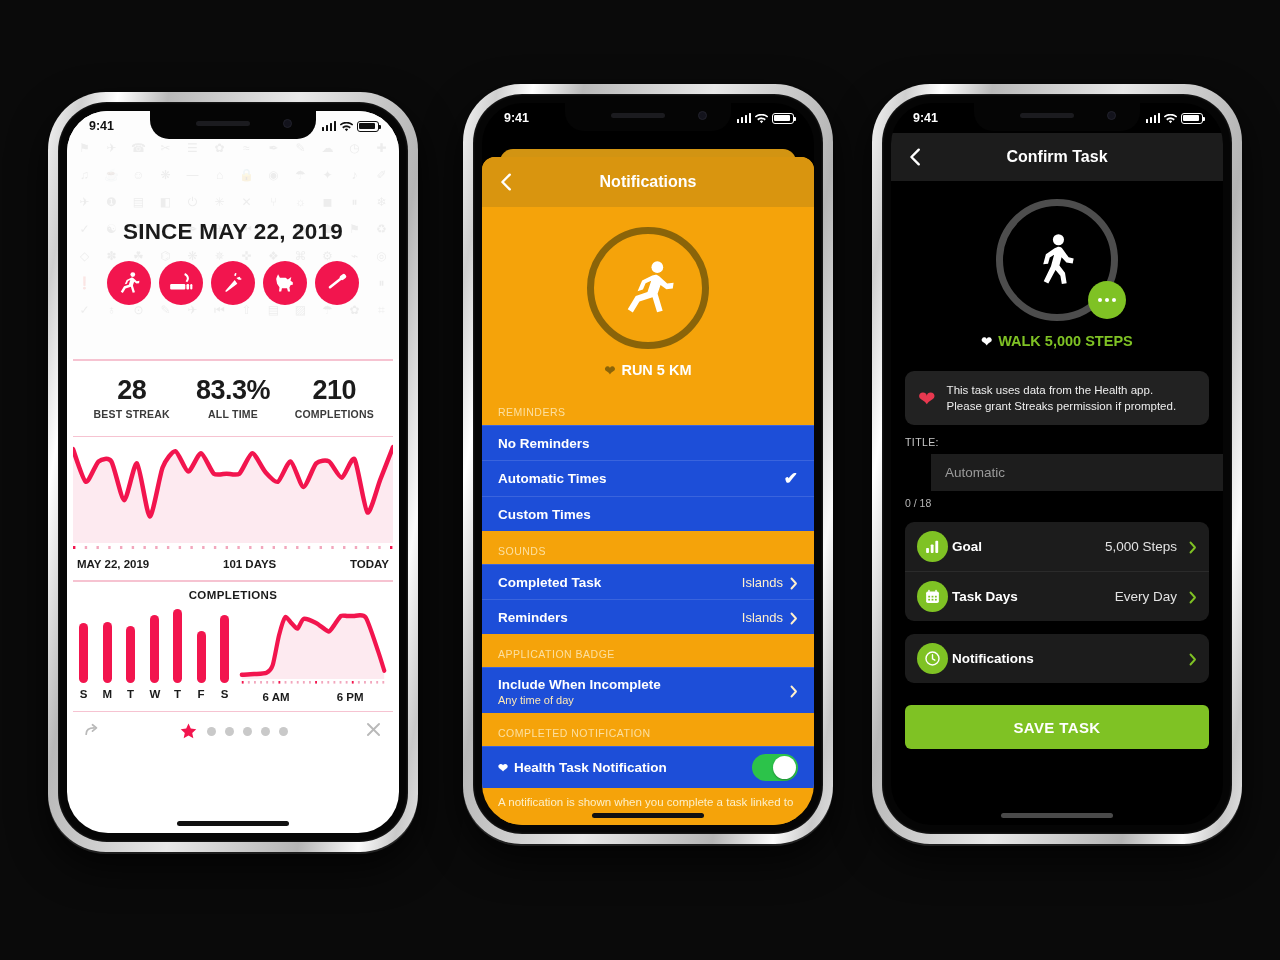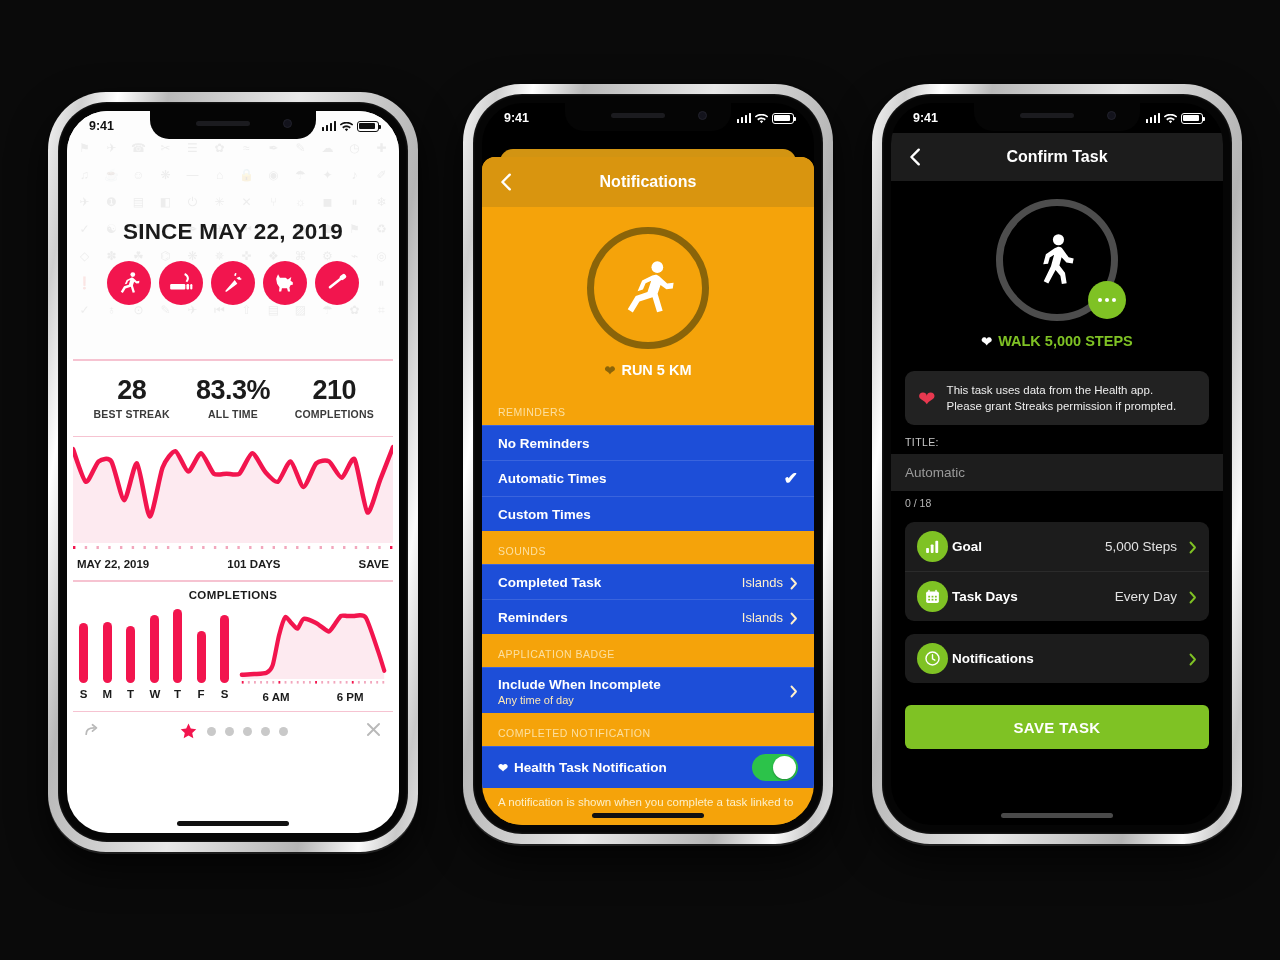--- a/index.html
+++ b/index.html
@@ -269,21 +269,21 @@
   .p3-note {
     margin: 10px 14px 0; background: #222222; border-radius: 9px;
     display: flex; align-items: center; gap: 11px; padding: 11px 13px;
   }
   .p3-note .hrt { color: #e8384f; font-size: 21px; line-height: 1; }
   .p3-note .txt { font-size: 11.5px; color: #ededed; line-height: 1.4; }
 
   .p3-titlelabel { font-size: 10.5px; color: #c9c9c9; padding: 11px 14px 6px; letter-spacing: .4px; }
   .p3-input {
     background: #1d1d1d; padding: 11px 14px;
-    font-size: 13.5px; color: #9a9a9a;
+    font-size: 13.5px; color: #9a9a9a; margin-left: 40px;
   }
   .p3-counter { font-size: 10.5px; color: #b7b7b7; padding: 6px 14px 0; }
 
   .p3-group { margin: 13px 14px 0; background: #1c1c1c; border-radius: 9px; overflow: hidden; }
   .p3-row {
     display: flex; align-items: center; gap: 4px;
     padding: 9px 12px; min-height: 48px;
     border-top: 1px solid #2b2b2b;
   }
   .p3-row:first-child { border-top: none; }
@@ -511,21 +511,21 @@
                 <rect x="293.51851851851853" y="109" width="2.4" height="3"></rect>
                 <rect x="305.25925925925924" y="109" width="2.4" height="3"></rect>
                 <rect x="317" y="109" width="2.4" height="3" fill="#f2154e"></rect>
               </g>
           </svg>
         </div>
 
         <div class="p1-axis">
           <span>MAY 22, 2019</span>
           <span>101 DAYS</span>
-          <span>SAVE</span>
+          <span>TODAY</span>
         </div>
 
         <div class="p1-rule"></div>
 
         <div class="p1-comp-title">COMPLETIONS</div>
 
         <div class="p1-bottomcharts">
           <div class="p1-bars">
             <div class="bargroup" id="barGroup">
                 <i style="height: 59.3px;"></i>

